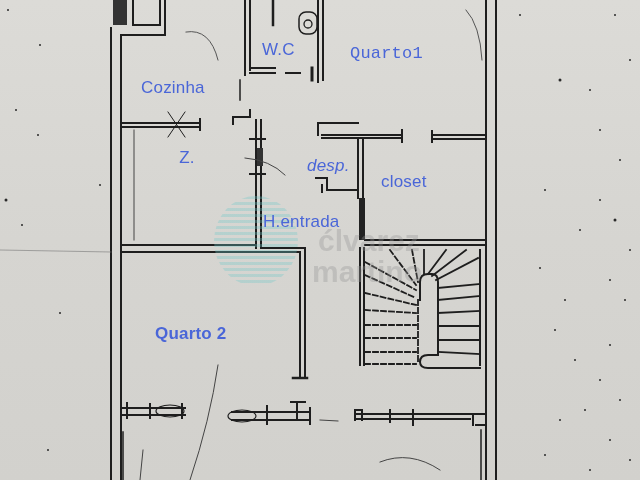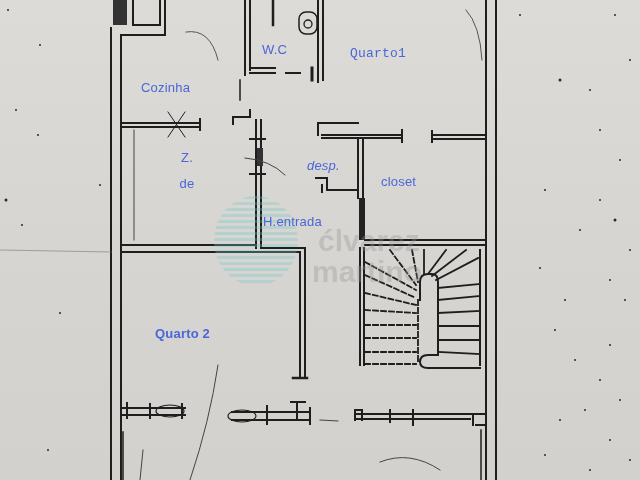--- a/index.html
+++ b/index.html
@@ -10,21 +10,21 @@
     position: relative;
   }
   .paper {
     position: absolute; left: 0; top: 0; width: 640px; height: 480px;
     background: linear-gradient(180deg, #dcdbd7 0%, #d6d5d1 50%, #d2d1cd 100%);
   }
   svg.plan { position: absolute; left: 0; top: 0; }
   .room-label {
     position: absolute;
     color: #4a66d8;
-    font-size: 13px;
+    font-size: 17px;
     line-height: 20px;
     white-space: nowrap;
     letter-spacing: 0.2px;
   }
   .room-label.center { text-align: center; }
   .watermark {
     position: absolute;
     color: rgba(150,150,150,0.35);
     font-weight: bold;
     font-size: 30px;
@@ -221,19 +221,18 @@
 <div class="wm-logo"></div>
 <div class="watermark" style="left:318px; top:226px;">ćlvarez</div>
 <div class="watermark" style="left:312px; top:238px;margin-top:19px;">martino</div>
 
 <div class="room-label" style="left:262px; top:40px;">W.C</div>
 <div class="room-label" style="left:350px; top:44px;font-family:Liberation Mono, monospace;">Quarto1</div>
 <div class="room-label" style="left:141px; top:78px;">Cozinha</div>
 
 <div class="room-label center" style="left:143px; top:148px; width:88px;">
   <div style="height:26px;">Z.</div>
-  <div style="height:25px;">de</div>
 </div>
 
 <div class="room-label" style="left:307px; top:156px;font-style:italic;">desp.</div>
 <div class="room-label" style="left:381px; top:172px;">closet</div>
 <div class="room-label" style="left:263px; top:212px;">H.entrada</div>
 <div class="room-label" style="left:155px; top:324px;font-weight:bold;">Quarto 2</div>
 
 </body></html>

